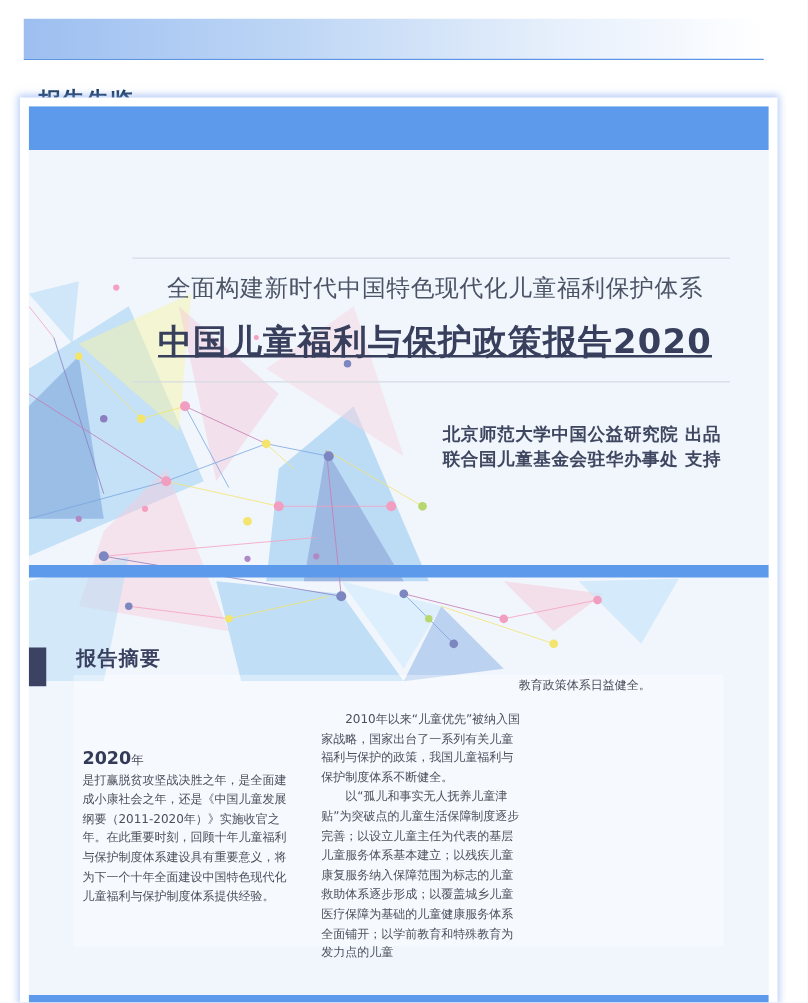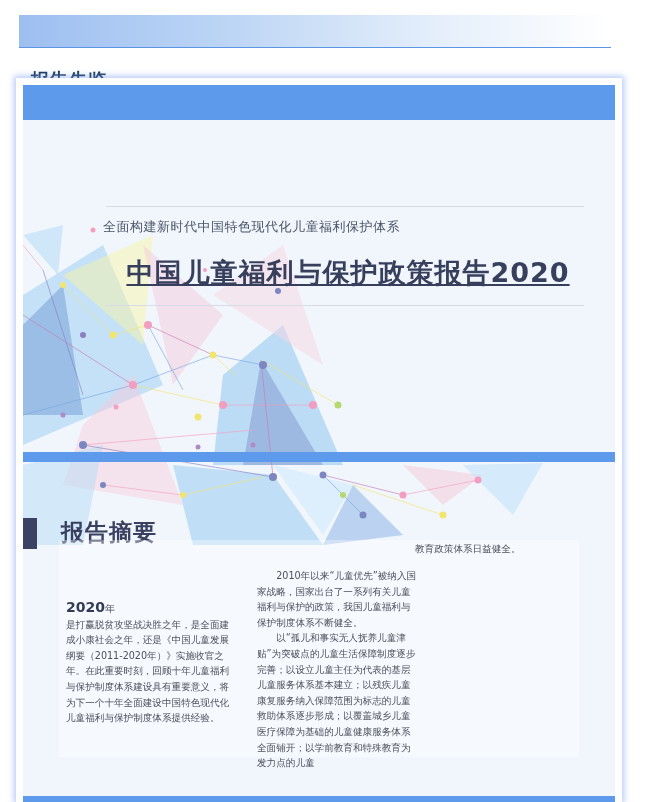--- a/index.html
+++ b/index.html
@@ -34,37 +34,37 @@
     position: absolute; left: 0; width: 592px; background: #5e9aec;
   }
   .bar.top { top: 0; height: 35px; }
   .bar.mid { top: 367px; height: 10px; }
   .bar.bottom { top: 711px; height: 8px; }
   .deco { position: absolute; left: 0; top: 0; }
   .rule {
     position: absolute; left: 83px; width: 478px; height: 1px; background: #d6dbe4;
   }
   .subtitle {
-    position: absolute; left: 80px; top: 133px; width: 490px; text-align: left;
-    font-size: 13px; color: #4b5365; letter-spacing: 0.5px; white-space: nowrap;
+    position: absolute; left: 80px; top: 133px; width: 490px; text-align: center;
+    font-size: 19px; color: #4b5365; letter-spacing: 0.5px; white-space: nowrap;
   }
   .main-title {
     position: absolute; left: 80px; top: 170px; width: 490px; text-align: center;
     font-size: 27px; font-weight: bold; color: #373f5c; letter-spacing: 1px; white-space: nowrap; text-decoration: underline;
   }
   .credits {
     position: absolute; right: 38px; top: 253px; text-align: right;
     font-size: 14px; font-weight: bold; color: #3f4760; line-height: 20px;
     letter-spacing: 0.5px;
   }
   .abstract-marker {
     position: absolute; left: 0; top: 433px; width: 14px; height: 31px; background: #3b4262;
   }
   .abstract-title {
-    position: absolute; left: 38px; top: 432px; font-size: 23px; font-weight: bold;
+    position: absolute; left: 38px; top: 432px; font-size: 16px; font-weight: bold;
     color: #3a4160; letter-spacing: 1px;
   }
   .text-panel {
     position: absolute; left: 36px; top: 455px; width: 520px; height: 217px;
     background: rgba(255,255,255,0.35);
   }
   .col {
     position: absolute; font-size: 9.6px; color: #4b4f5a; line-height: 15.6px;
   }
   .col p { margin: 0; text-indent: 2em; }
@@ -159,20 +159,22 @@
         <circle cx="182" cy="185" r="2" fill="#f5a0c0"></circle>
       </g>
     </svg>
 
     <div class="rule" style="top:121px;"></div>
     <div class="subtitle">全面构建新时代中国特色现代化儿童福利保护体系</div>
     <div class="main-title">中国儿童福利与保护政策报告2020</div>
     <div class="rule" style="top:220px;"></div>
 
     <div class="credits">
+      <div>北京师范大学中国公益研究院 出品</div>
+      <div>联合国儿童基金会驻华办事处 支持</div>
     </div>
 
     <div class="bar mid"></div>
 
     <div class="abstract-marker"></div>
     <div class="abstract-title">报告摘要</div>
 
     <div class="text-panel"></div>
 
     <div class="col col1">

